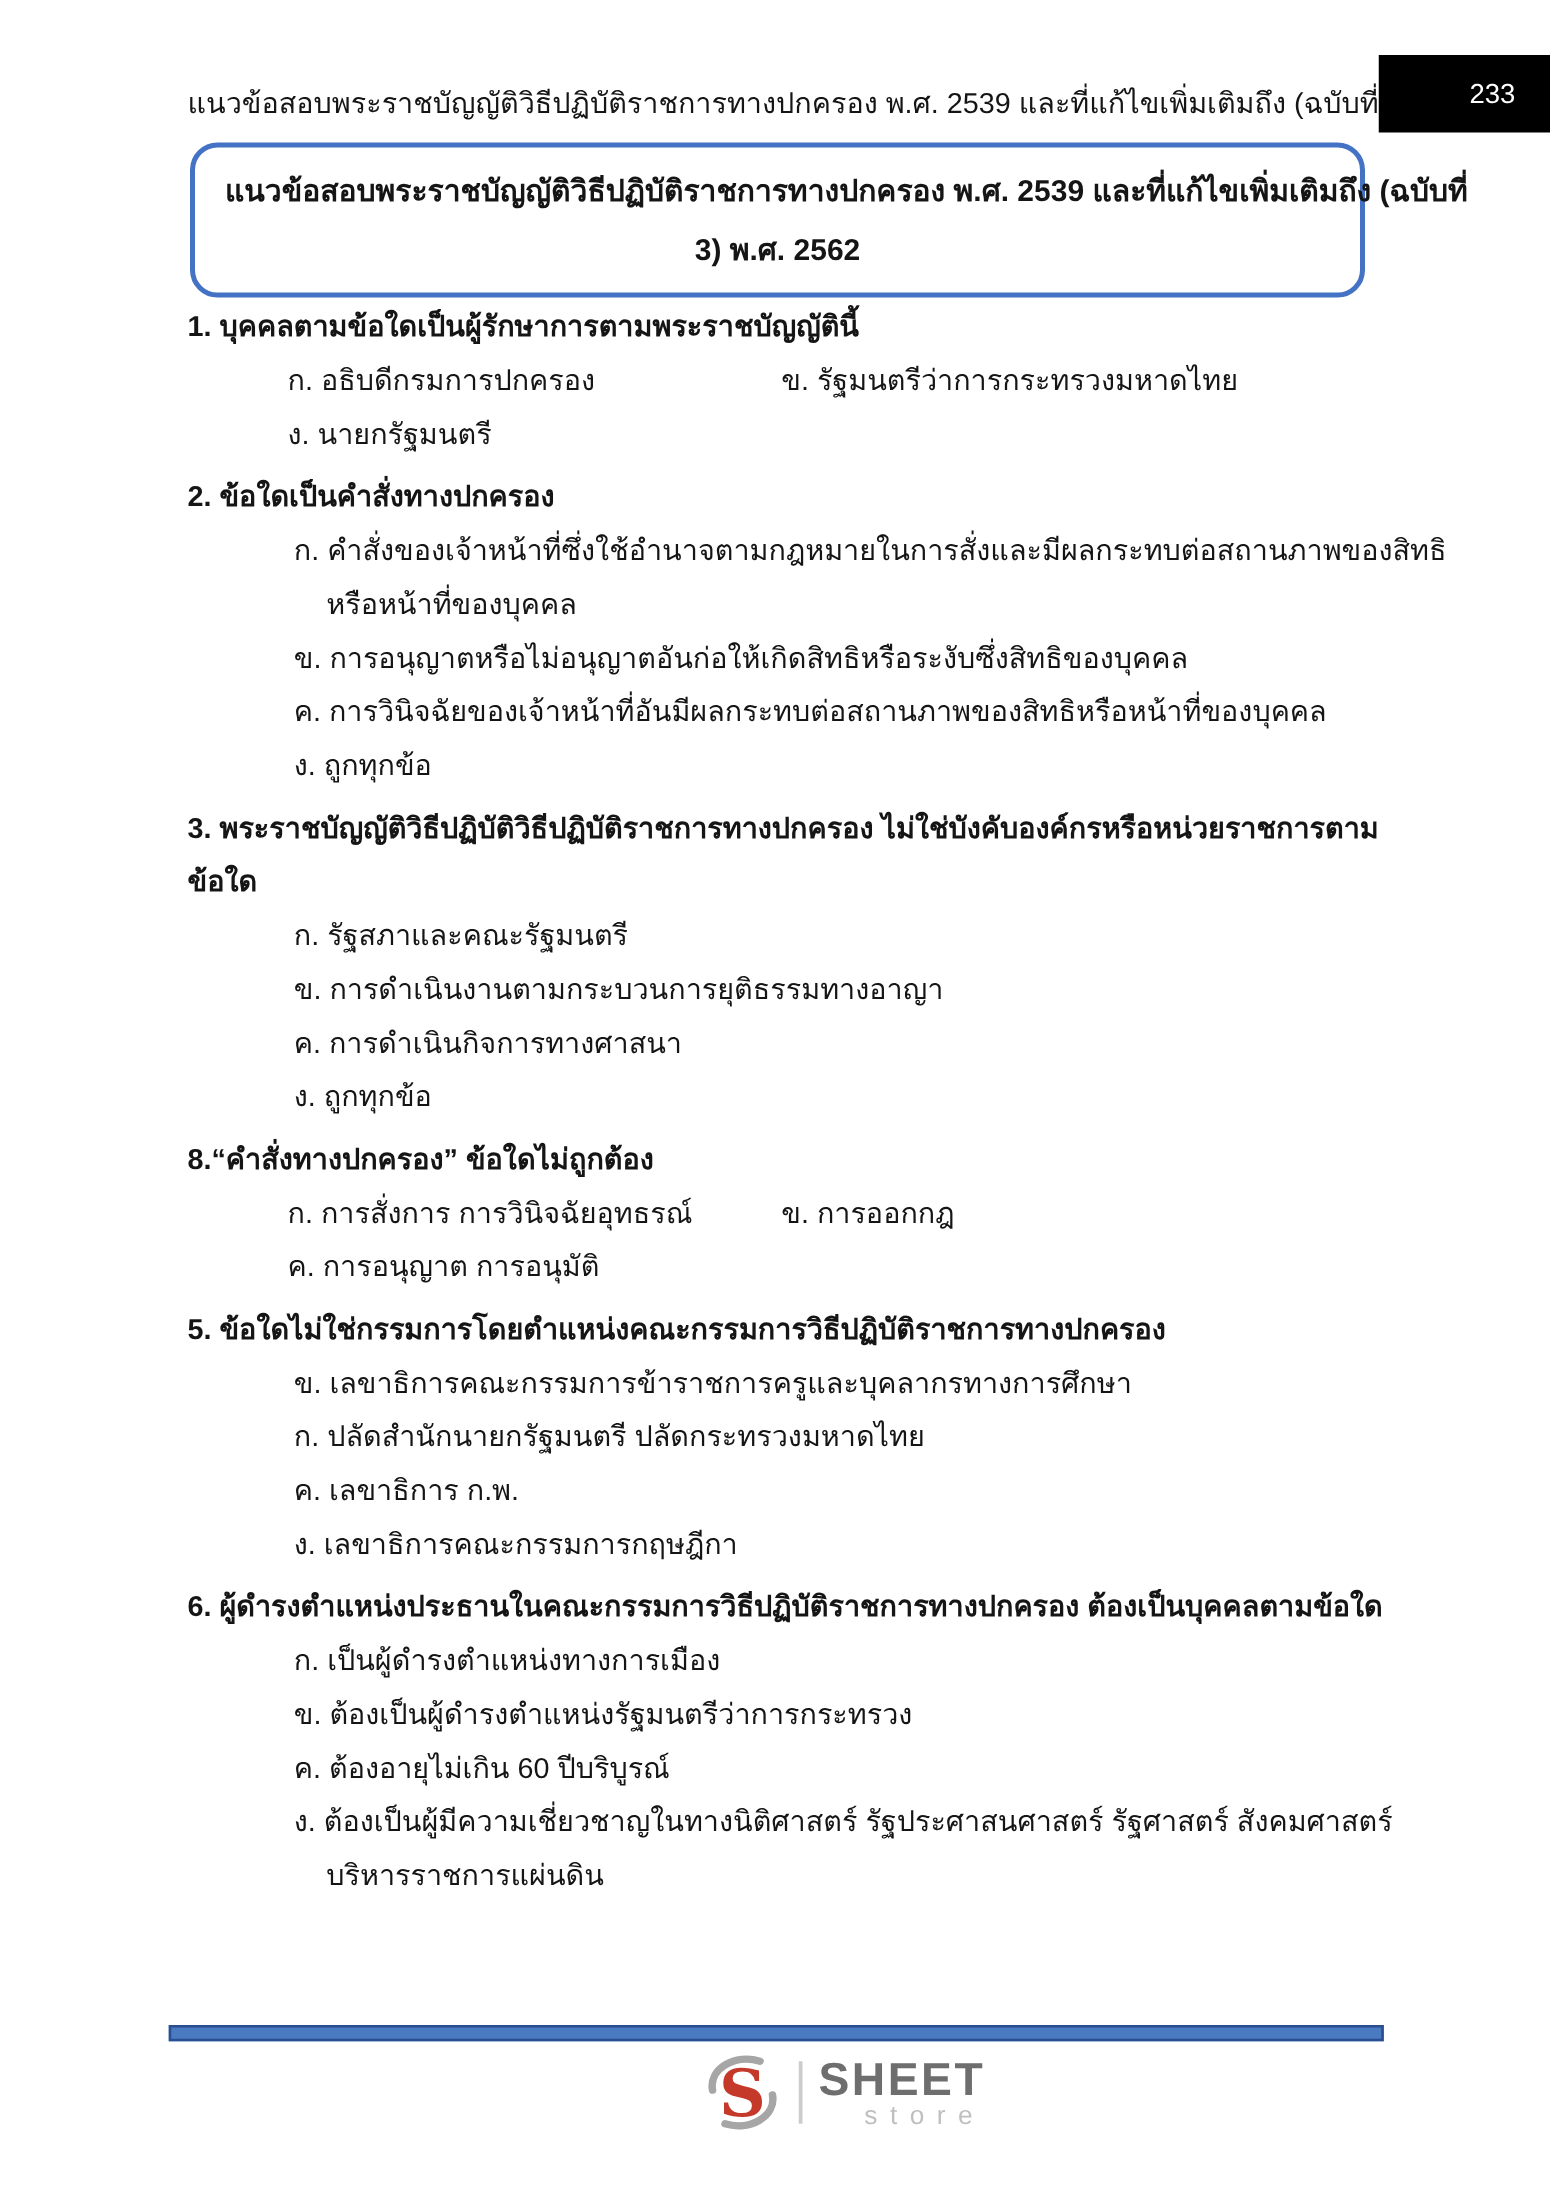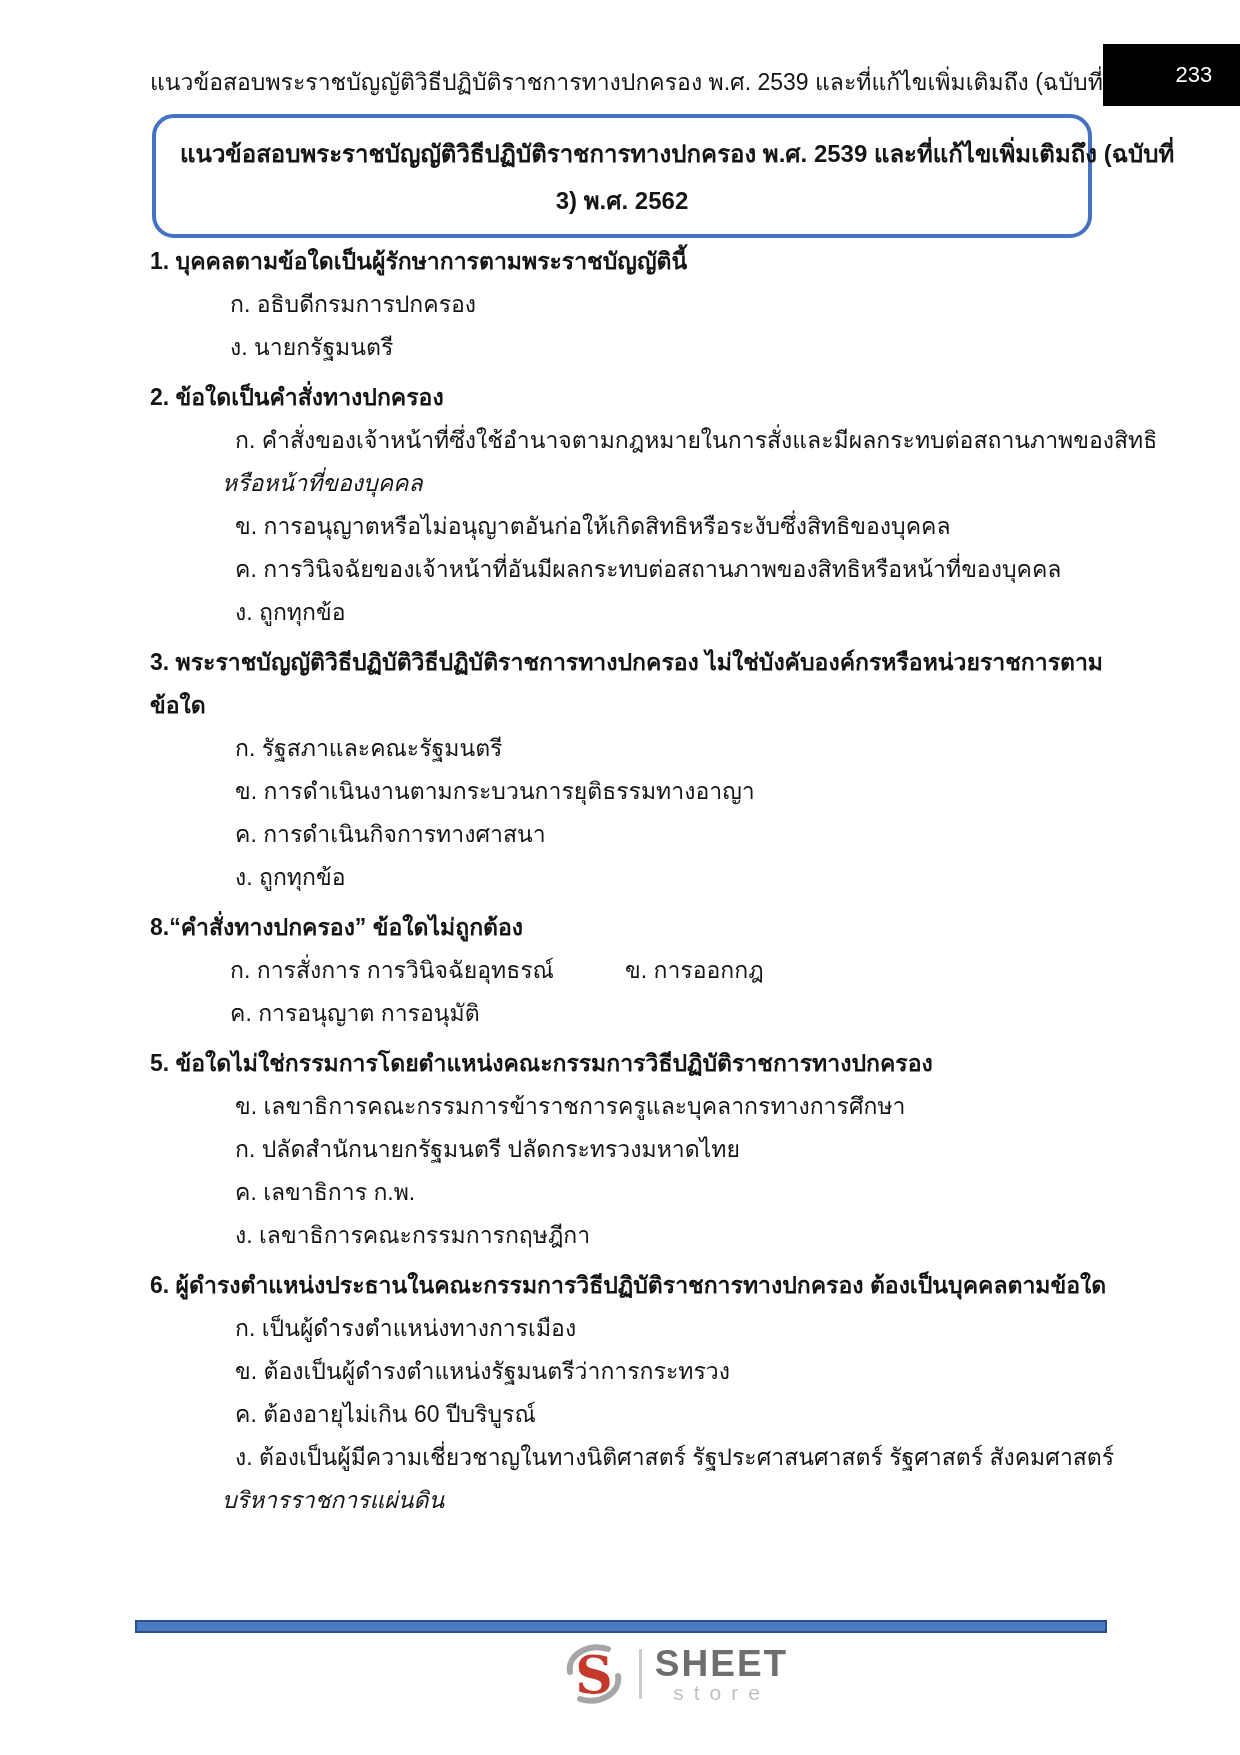--- a/index.html
+++ b/index.html
@@ -29,37 +29,37 @@
   .title-box div{white-space:nowrap;}
   
   .content{
     position:absolute;top:240px;left:150px;width:960px;font-size:23px;
   }
   .q{margin-top:0;}
   .q + .q{margin-top:7px;}
   .q-title{font-weight:bold;line-height:43px;white-space:nowrap;}
   .u{text-underline-offset:4px;}
   .opt-single{margin-left:85px;line-height:43px;white-space:nowrap;}
-  .opt-cont{margin-left:72px;line-height:43px;white-space:nowrap;font-style:italic;}
+  .opt-cont{margin-left:111px;line-height:43px;white-space:nowrap;}
   .opt-row{display:flex;margin-left:80px;line-height:43px;}
   .opt-row .left{width:395px;flex:0 0 auto;white-space:nowrap;}
   .opt-row .right{white-space:nowrap;}
   
   .footer-bar{
     position:absolute;top:1620px;left:135px;width:972px;height:13px;
     box-sizing:border-box;background:#4A7BC0;border:2px solid #2A4E8F;
   }
   .footer-logo{
     position:absolute;top:1642px;left:0;width:1240px;
     display:flex;justify-content:center;align-items:center;gap:13px;
     transform:translateX(55px);
   }
   .s-glyph{width:64px;height:64px;flex:0 0 auto;}
   .logo-divider{width:3px;height:50px;background:#cccccc;flex:0 0 auto;}
-  .brand-block{display:flex;flex-direction:column;align-items:center;}
+  .brand-block{display:flex;flex-direction:column;align-items:flex-end;}
   .brand-name{
     font-size:37px;font-weight:bold;color:#6e6e6e;letter-spacing:2px;line-height:36px;
   }
   .brand-sub{
     font-size:21px;color:#bfbfbf;letter-spacing:10px;line-height:20px;margin-top:1px;
   }
 </style>
 </head>
 <body>
 
@@ -74,20 +74,21 @@
   <div>แนวข้อสอบพระราชบัญญัติวิธีปฏิบัติราชการทางปกครอง พ.ศ. 2539 และที่แก้ไขเพิ่มเติมถึง (ฉบับที่</div>
   <div>3) พ.ศ. 2562</div>
 </section>
 
 <main class="content">
 
   <div class="q">
     <div class="q-title"><span>1. บุคคลตามข้อใดเป็นผู้รักษาการตามพระราชบัญญัตินี้</span><span class="u"></span><span></span></div>
     <div class="opt-row">
       <div class="left">ก.  อธิบดีกรมการปกครอง</div>
+      <div class="right">ข.  รัฐมนตรีว่าการกระทรวงมหาดไทย</div>
     </div>
     <div class="opt-row">
       <div class="right">ง.  นายกรัฐมนตรี</div>
     </div>
   </div>
 
   <div class="q">
     <div class="q-title"><span>2. ข้อใดเป็นคำสั่งทางปกครอง</span><span class="u"></span><span></span></div>
     <div class="opt-single">ก.  คำสั่งของเจ้าหน้าที่ซึ่งใช้อำนาจตามกฎหมายในการสั่งและมีผลกระทบต่อสถานภาพของสิทธิ</div>
     <div class="opt-cont">หรือหน้าที่ของบุคคล</div>

